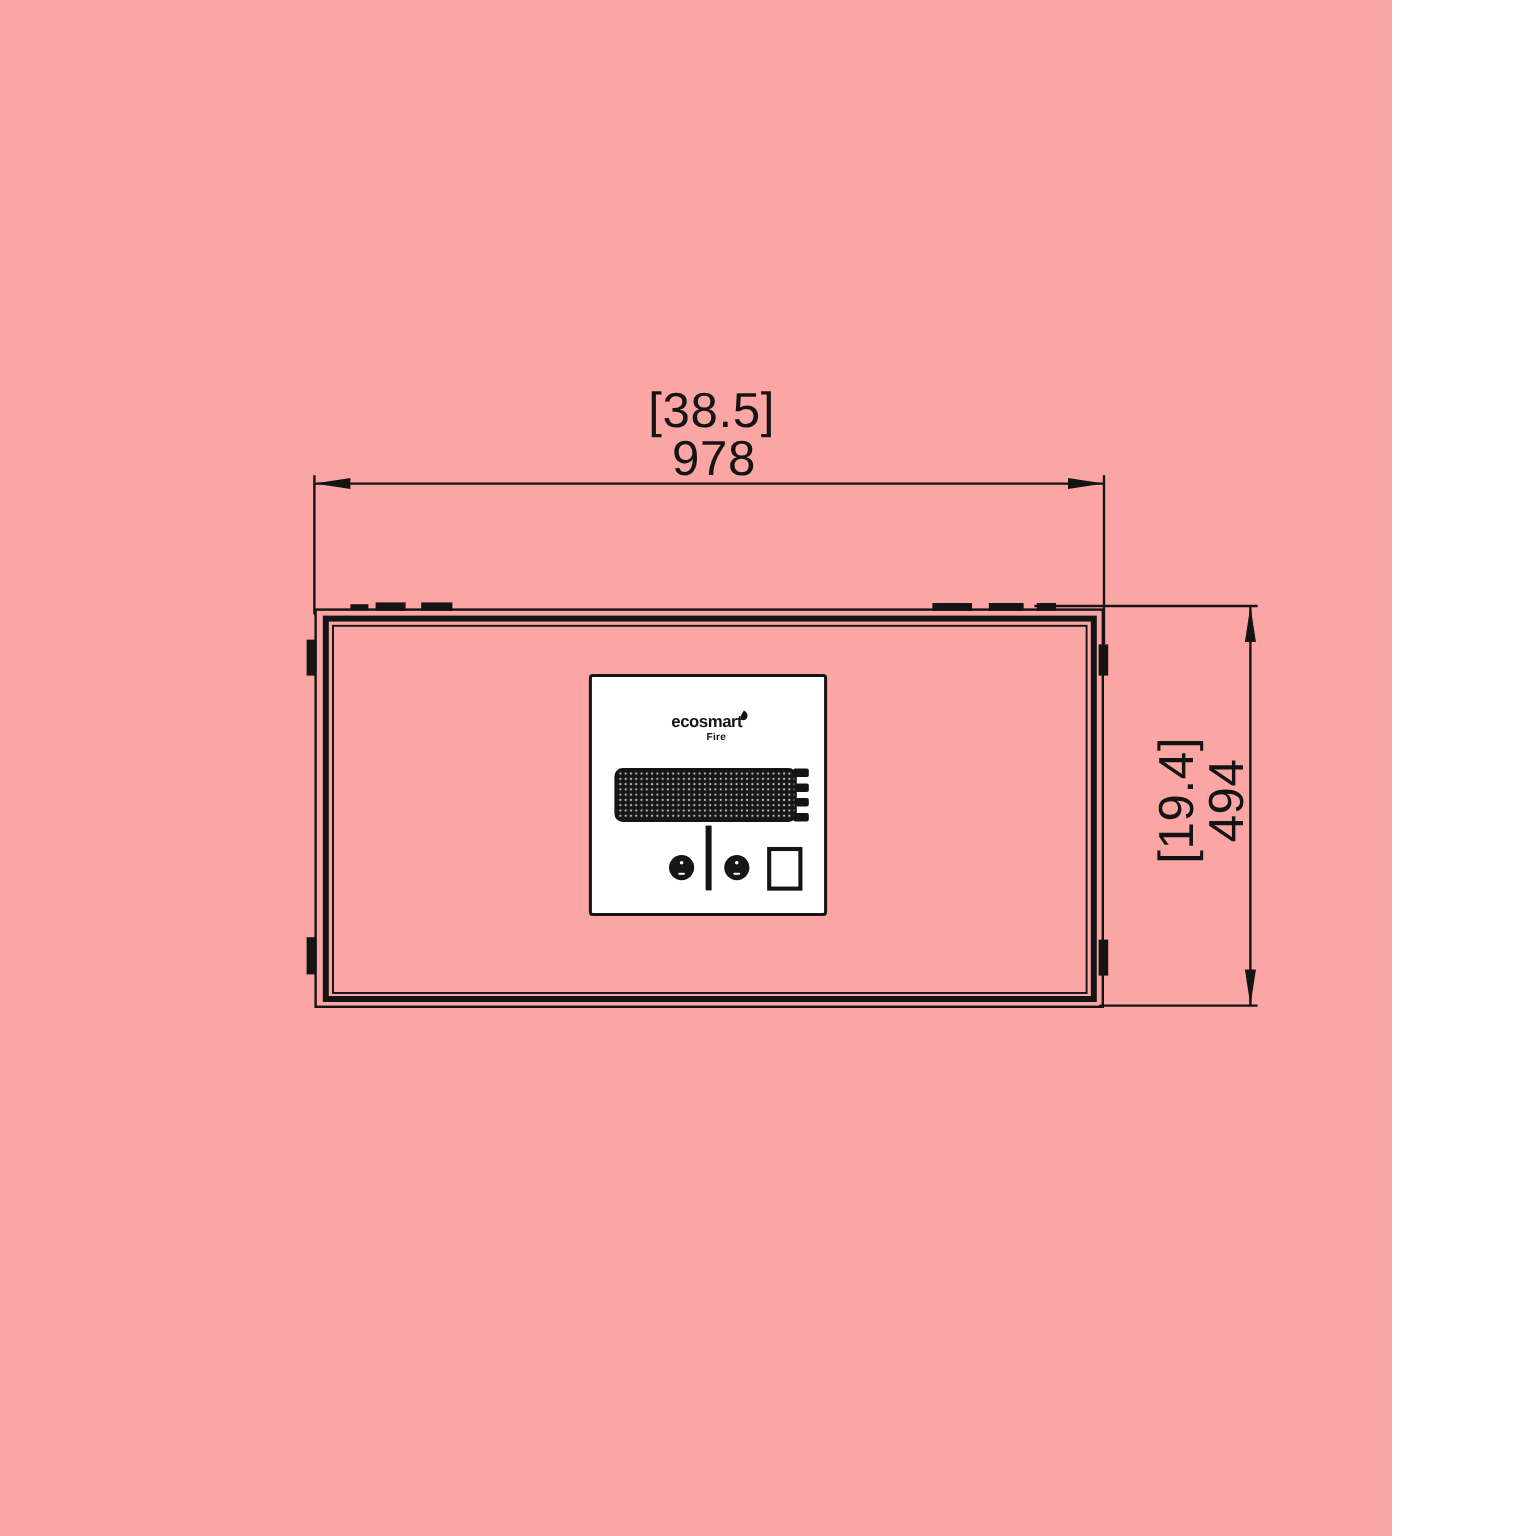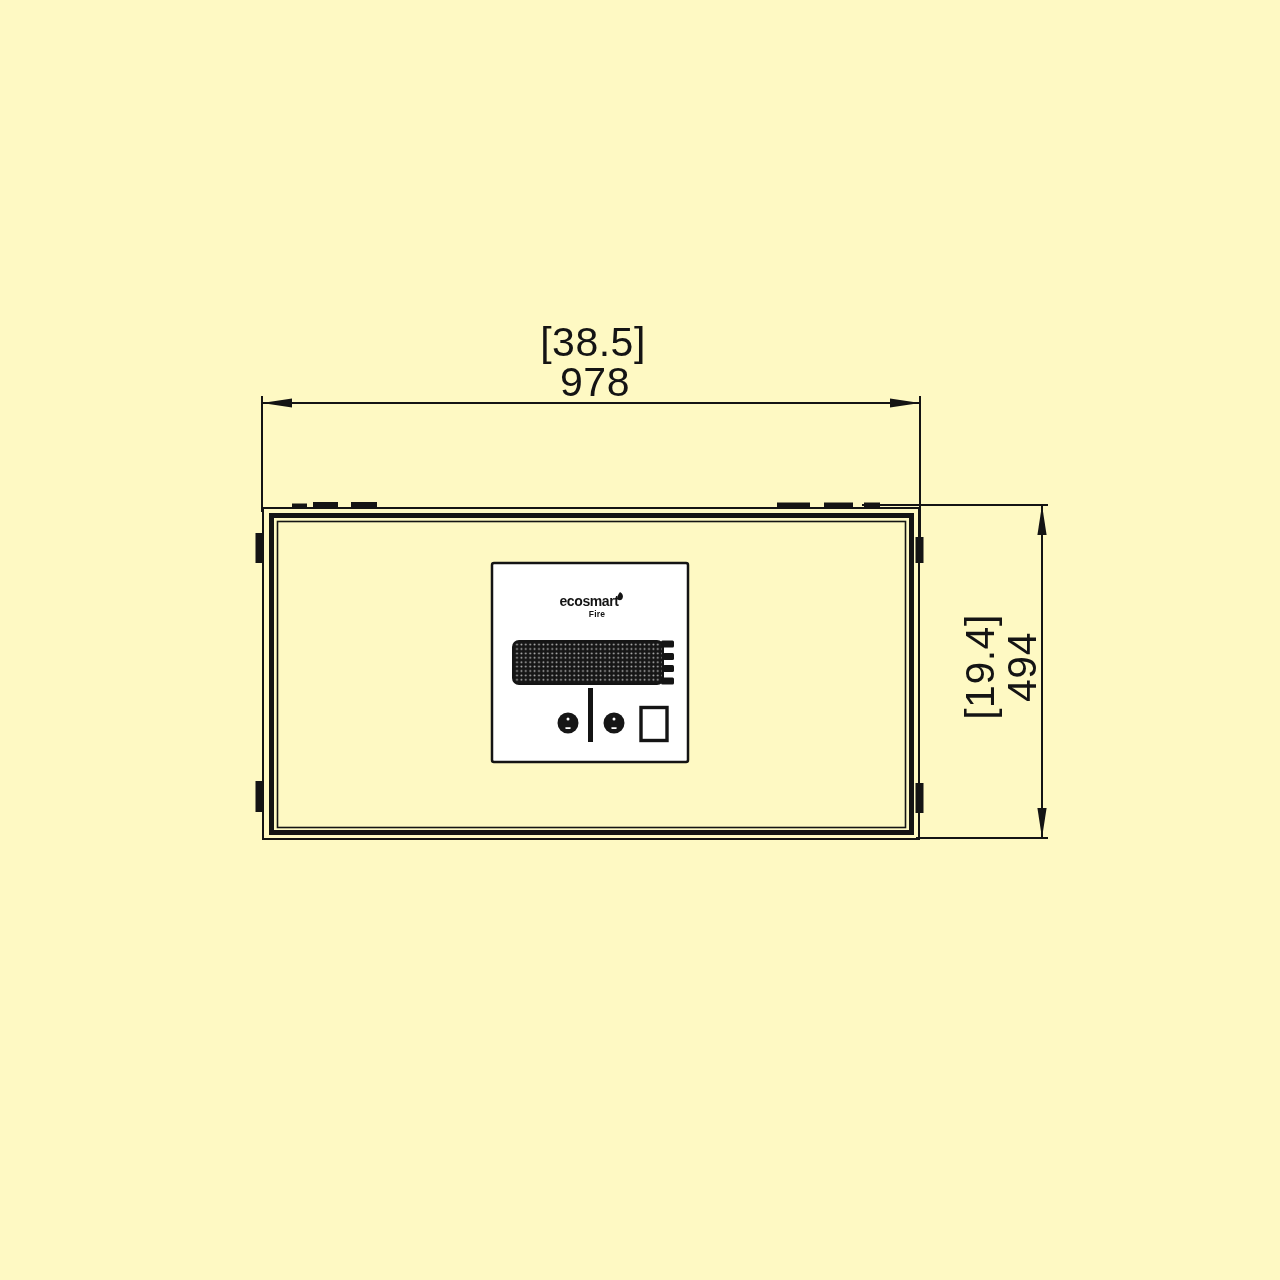--- a/index.html
+++ b/index.html
@@ -1,19 +1,19 @@
 <!DOCTYPE html>
 <html><head>
 <meta charset="utf-8">
 <style>
   html,body{margin:0;padding:0;background:#ffffff;}
   .canvas{
     position:relative;
-    width:1280px;height:1280px;
-    background:#fef9c3;
+    width:1160px;height:1280px;
+    background:#fca5a5;
     overflow:hidden;
     font-family:"Liberation Sans", sans-serif;
   }
   svg{display:block;}
   text{fill:#141414;}
   .dim-text{font-size:41px;letter-spacing:0.5px;}
   .brand-text{font-size:14px;font-weight:bold;letter-spacing:-0.4px;}
   .brand-sub{font-size:8.5px;font-weight:bold;letter-spacing:0.2px;}
   .thin{stroke:#141414;stroke-width:2;fill:none;}
   .hair{stroke:#141414;stroke-width:1.6;fill:none;}

